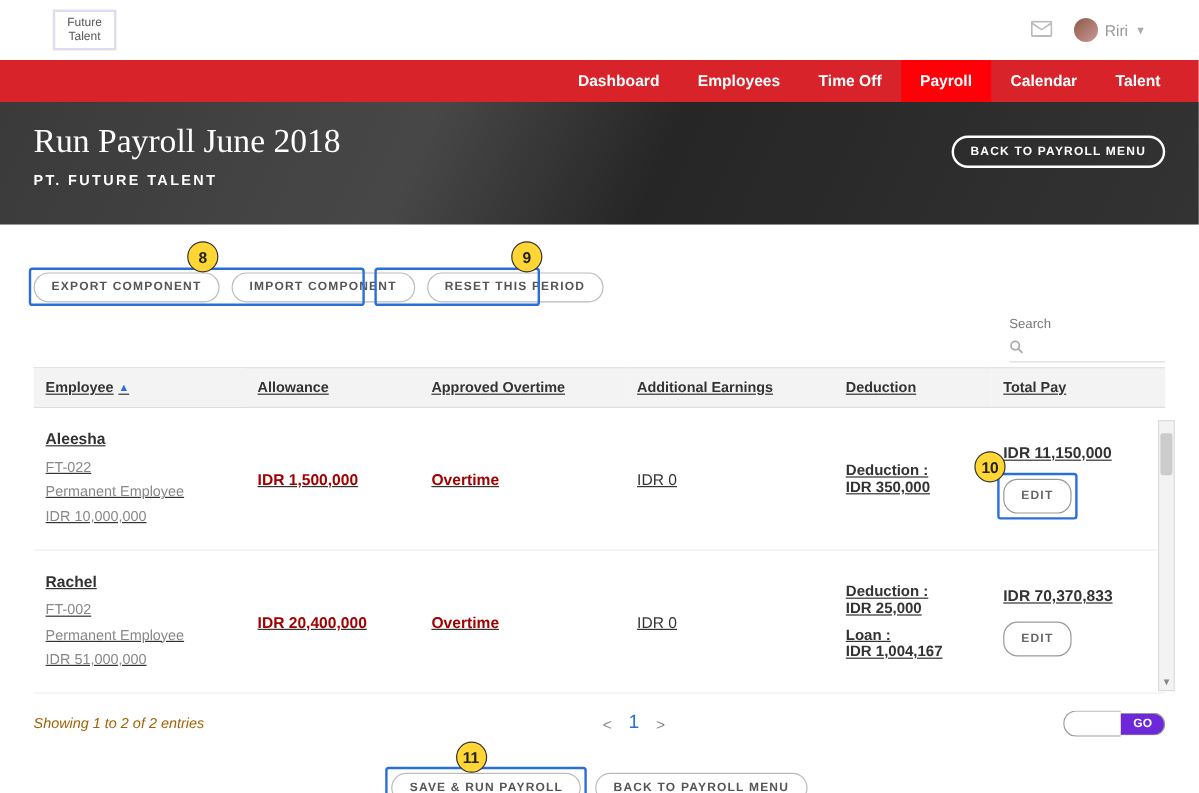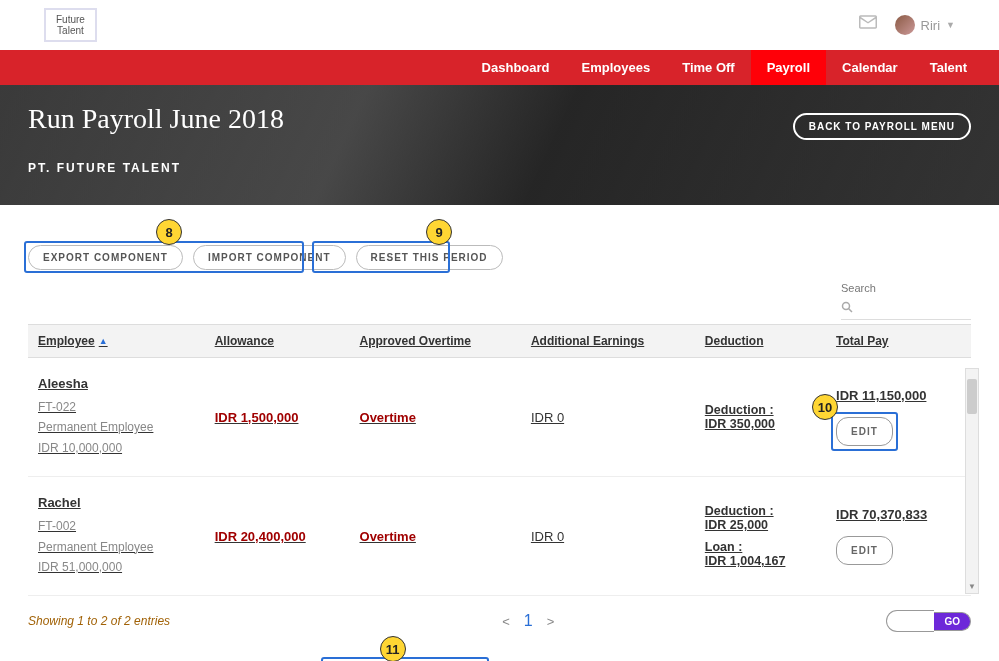--- a/index.html
+++ b/index.html
@@ -1,35 +1,35 @@
 <!DOCTYPE html>
 <html><head>
 <meta charset="utf-8">
 <style>
   * { box-sizing: border-box; margin: 0; padding: 0; }
   body { font-family: -apple-system, BlinkMacSystemFont, "Segoe UI", Arial, sans-serif; background: #fff; color: #333; font-size: 13px; }
   
   
   .topbar { display: flex; justify-content: space-between; align-items: center; padding: 8px 44px; height: 50px; }
   .logo { border: 2px solid #dde; padding: 4px 10px; font-size: 10px; color: #555; text-align: center; line-height: 1.1; }
-  .topbar-right { display: flex; align-items: flex-start; gap: 18px; color: #999; }
+  .topbar-right { display: flex; align-items: center; gap: 18px; color: #999; }
   .avatar { width: 20px; height: 20px; border-radius: 50%; background: linear-gradient(135deg,#8a5a44,#c99); display: inline-block; }
   .user-drop { display: flex; align-items: center; gap: 6px; cursor: pointer; }
   .caret { font-size: 9px; color: #aaa; }
   .envelope-icon { display: inline-block; }
   .envelope-icon svg { width: 18px; height: 14px; fill: #bbb; }
   
   
   .navbar { background: #d8232a; display: flex; justify-content: flex-end; padding: 0 16px; }
   .nav-item { color: #fff; padding: 10px 16px; font-weight: 600; font-size: 13px; cursor: pointer; }
   .nav-item.active { background: #ff0008; }
   
   
   .hero { position: relative; background: linear-gradient(rgba(40,40,40,.6),rgba(40,40,40,.6)), linear-gradient(115deg,#555 0%,#777 35%,#222 55%,#444 100%); color: #fff; padding: 18px 28px 30px; min-height: 100px; }
-  .hero h1 { font-weight: 300; font-size: 28px; font-family: Georgia, serif; margin-bottom: 26px; }
+  .hero h1 { font-weight: 300; font-size: 28px; font-family: Georgia, serif; margin-bottom: 8px; }
   .hero-sub { font-size: 12px; letter-spacing: 2px; font-weight: 600; }
   .back-btn { position: absolute; right: 28px; top: 28px; border: 2px solid #fff; border-radius: 14px; padding: 6px 14px; font-size: 10px; font-weight: 700; letter-spacing: 1px; color: #fff; cursor: pointer; }
   
   
   .content { padding: 20px 28px; }
   
   .action-row { display: flex; gap: 10px; margin: 20px 0 12px; position: relative; }
   .pill-btn { border: 1px solid #bbb; border-radius: 14px; padding: 6px 14px; font-size: 10px; font-weight: 600; letter-spacing: 1px; color: #555; background: #fff; cursor: pointer; }
   
   

